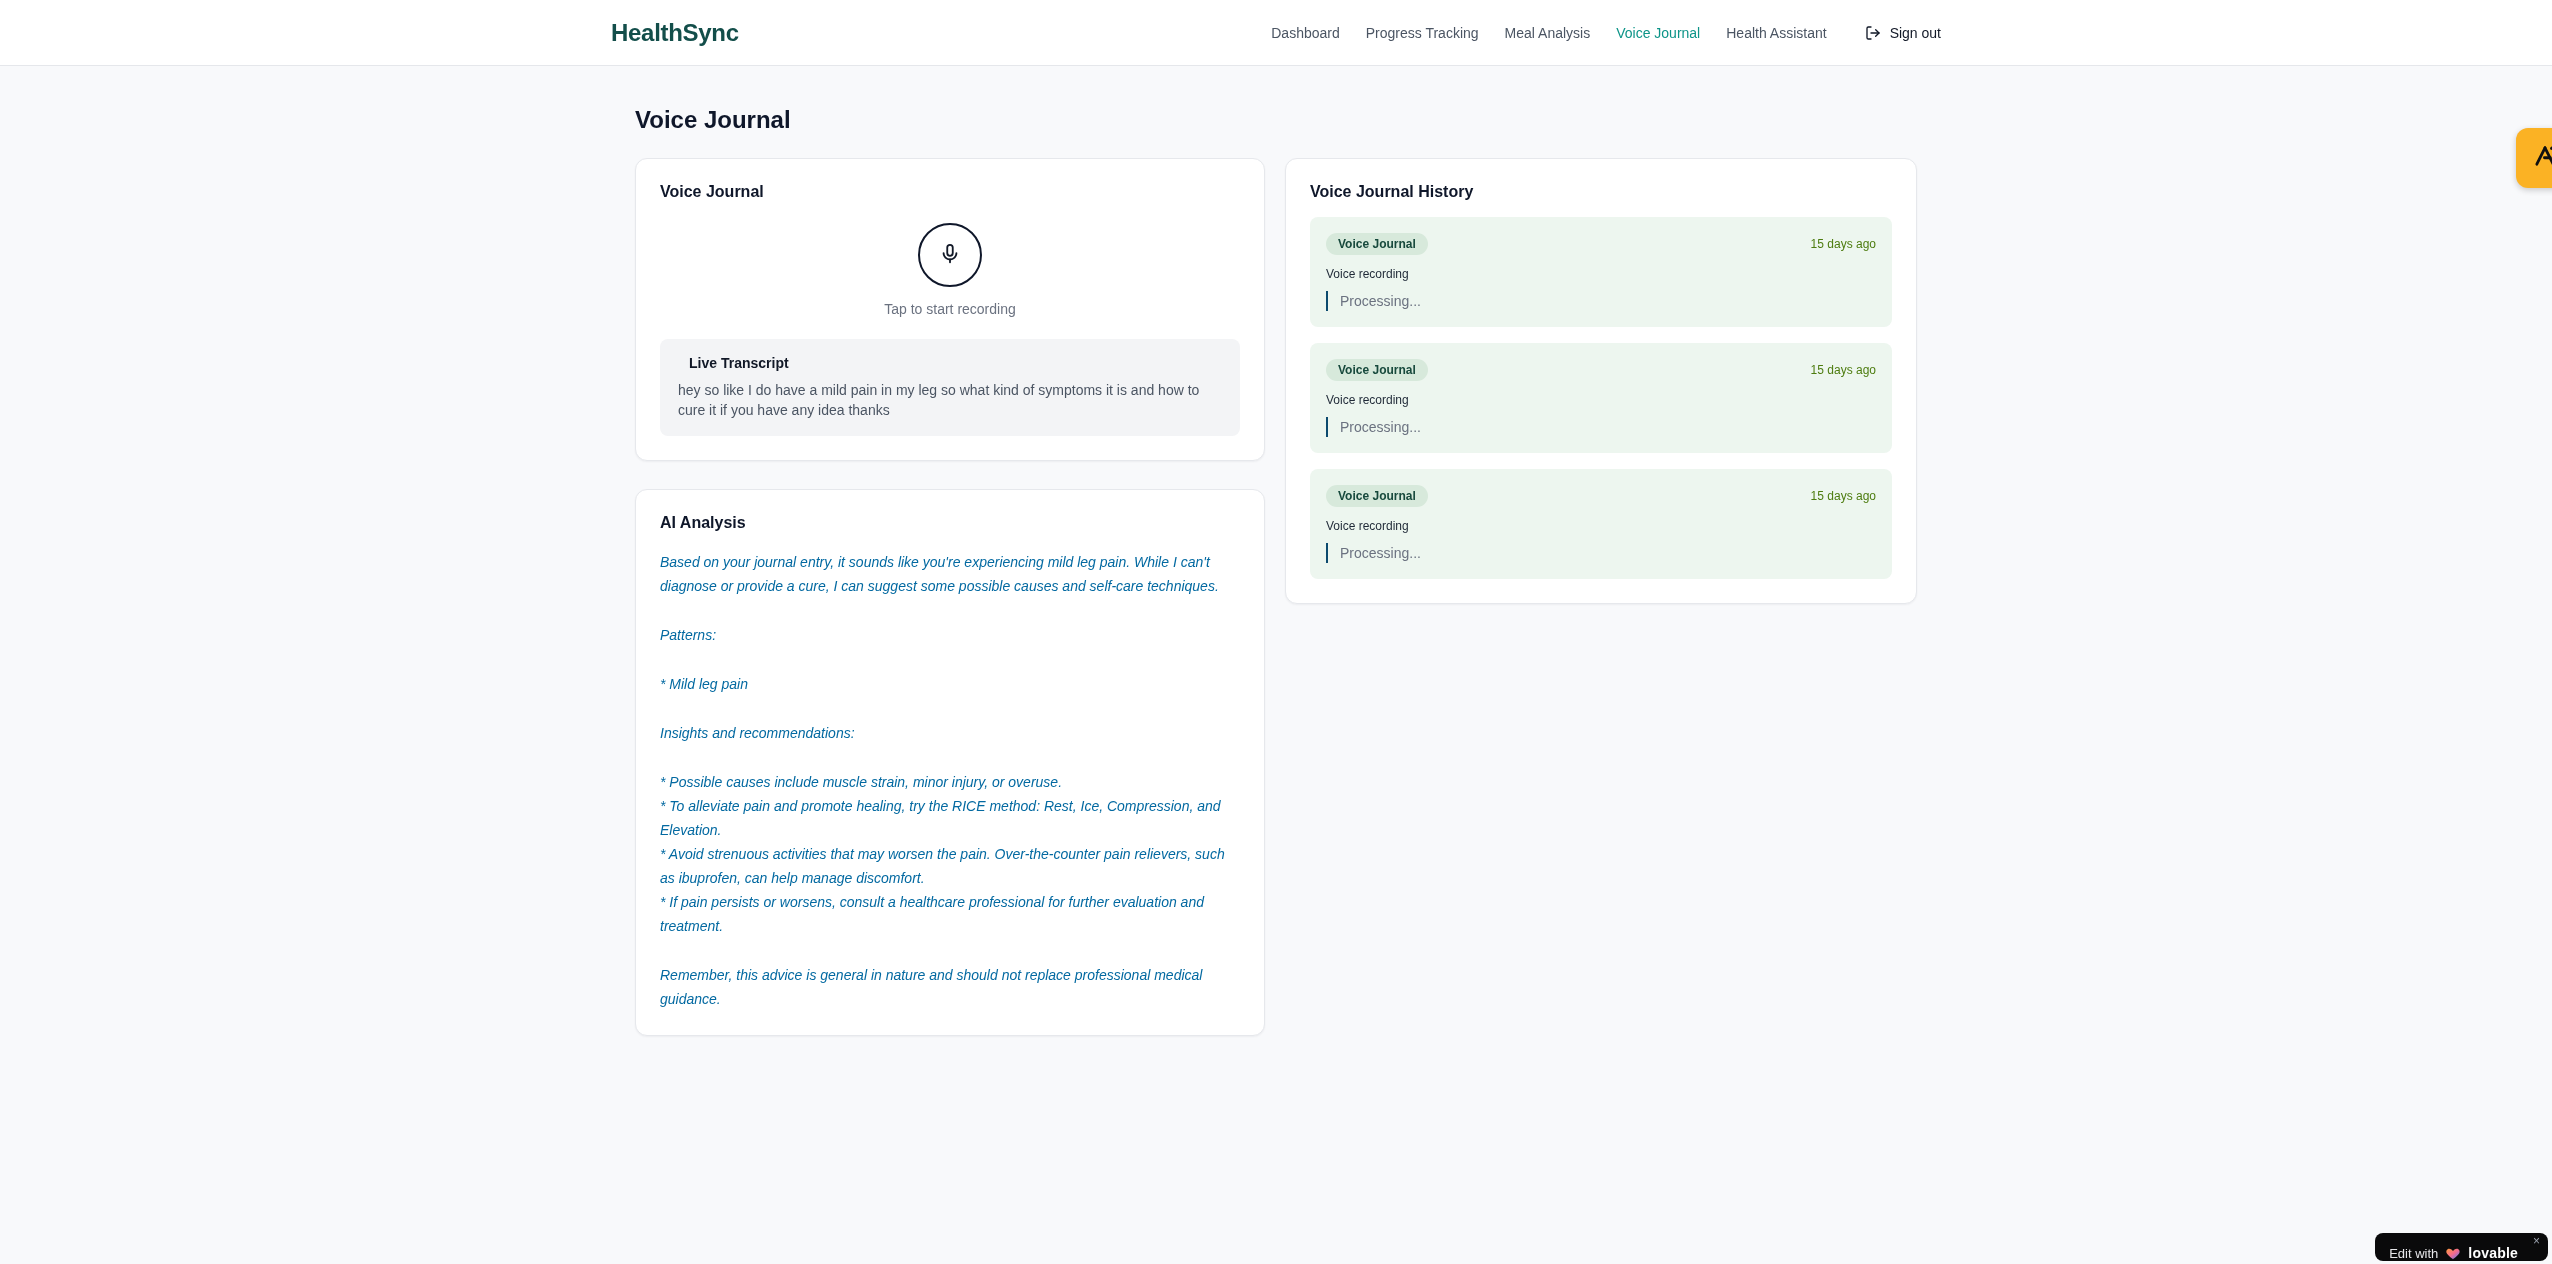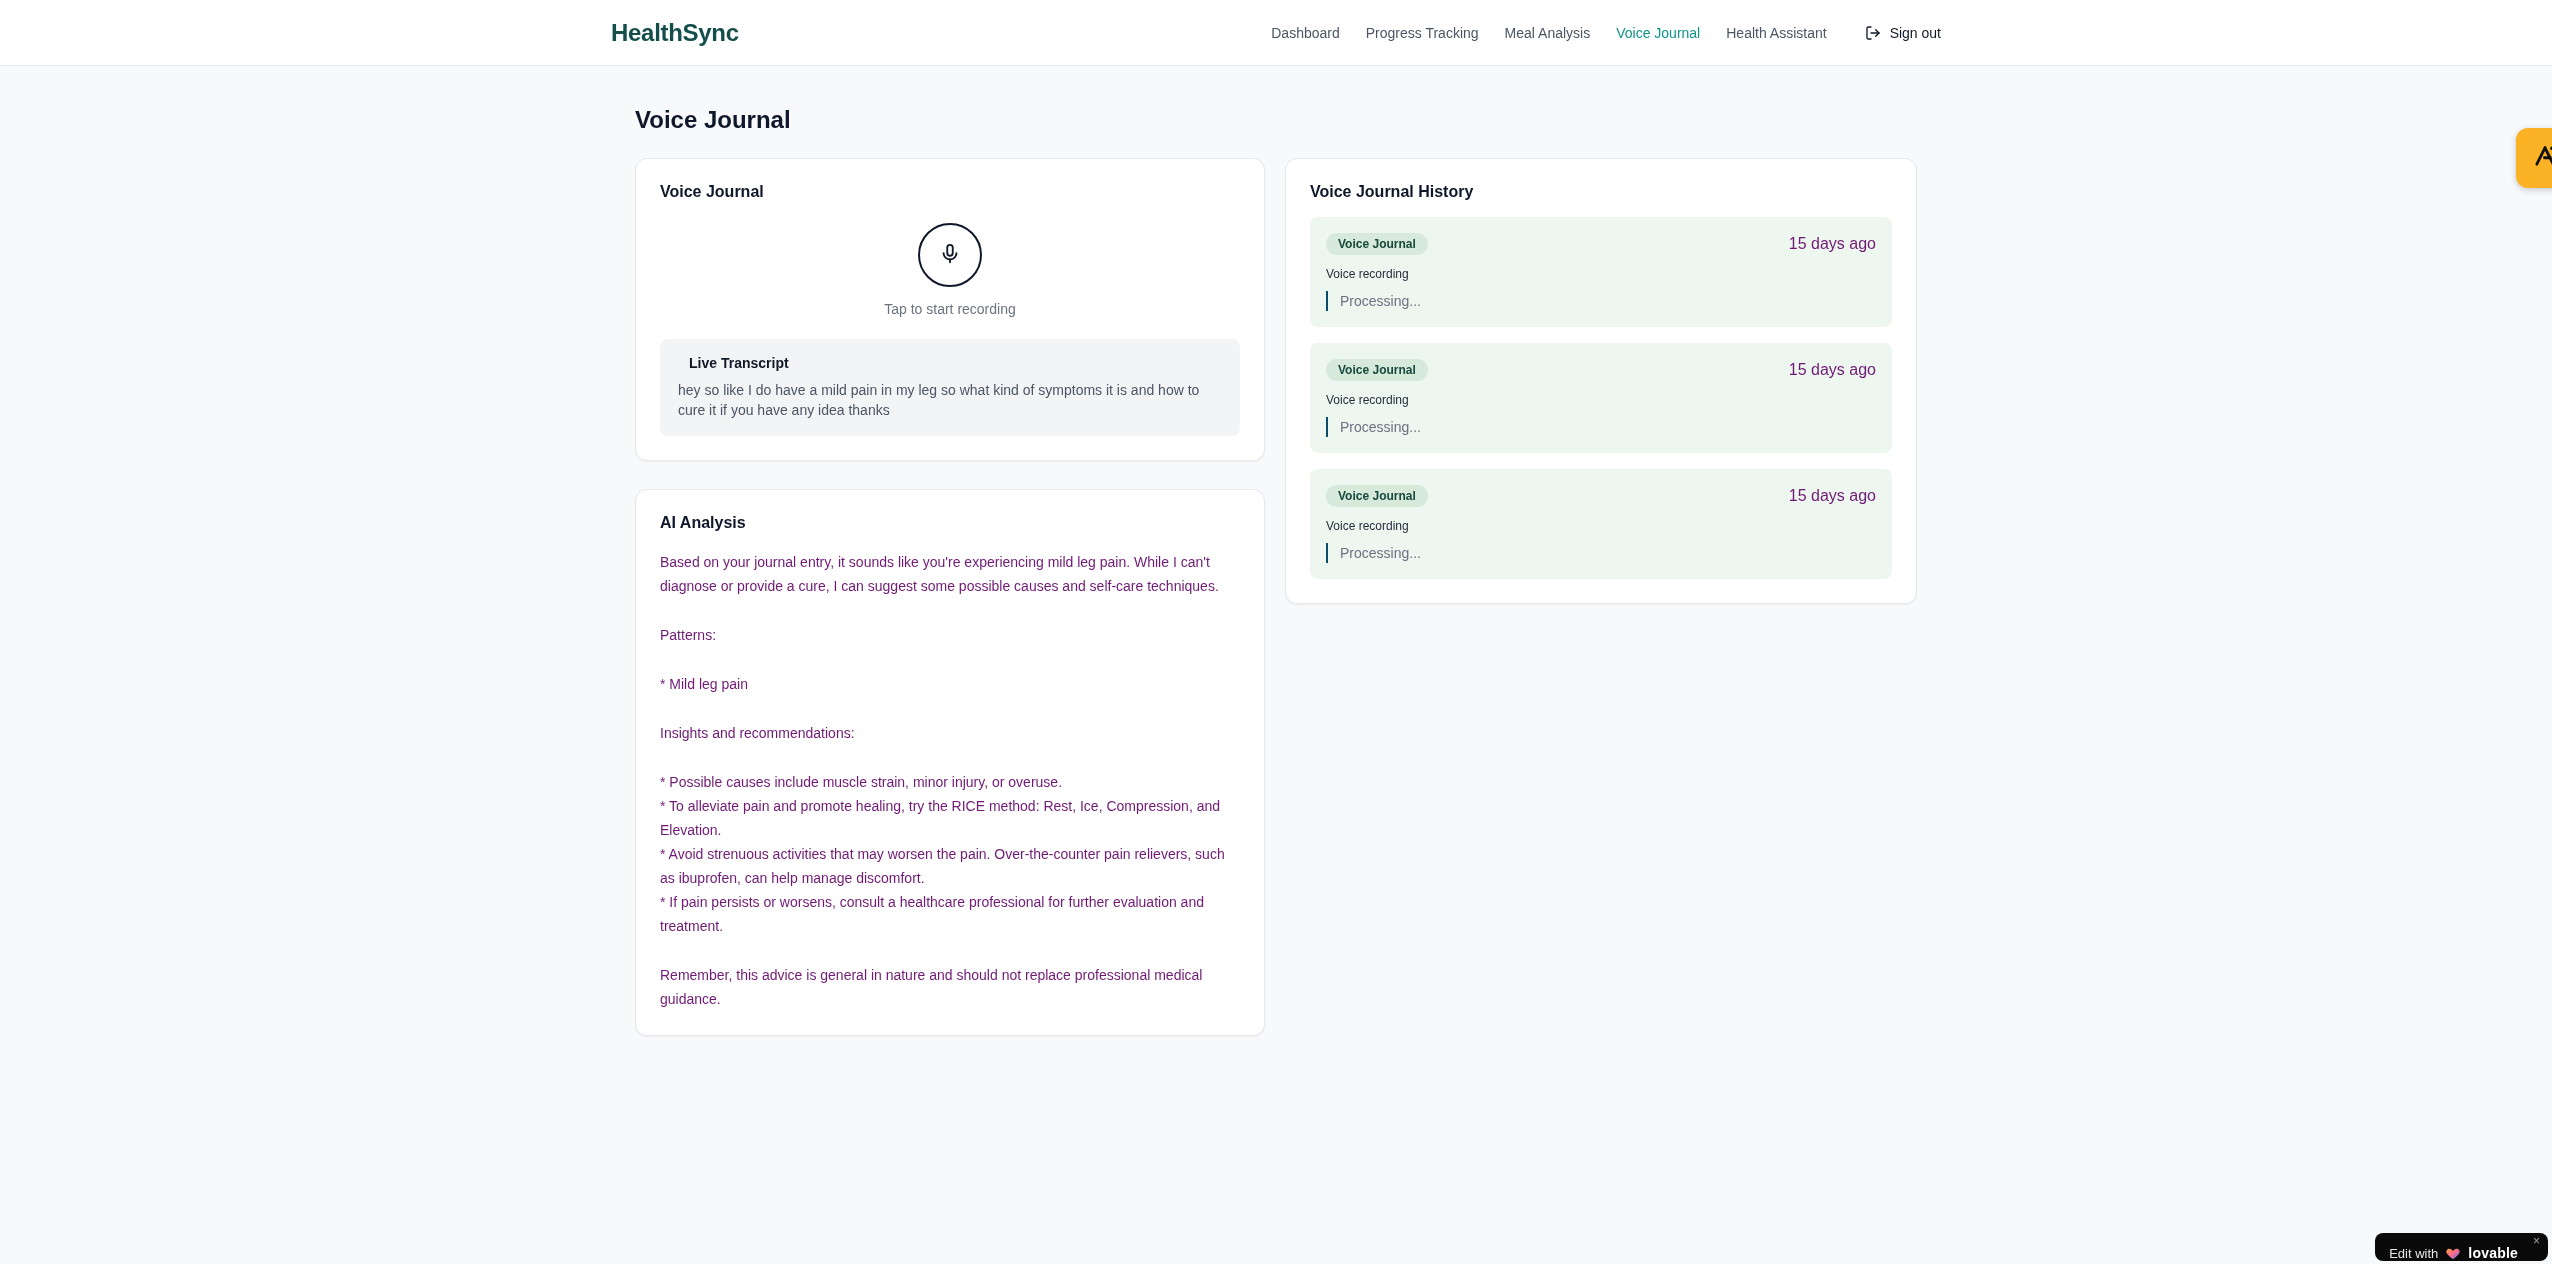--- a/index.html
+++ b/index.html
@@ -56,36 +56,36 @@
   }
   .tap-hint { margin-top:14px; font-size:14px; color:#6b7280; }
   .transcript {
     margin-top:22px; background:#f3f4f6; border-radius:8px; padding:16px 18px;
   }
   .transcript-title { font-size:14px; font-weight:700; color:#111827; margin-bottom:9px;padding-left:11px; }
   .transcript-text { font-size:14px; line-height:20px; color:#4b5563; }
 
   
   .analysis-title { margin-bottom:18px; }
-  .para { font-size:14px; line-height:24px; color:#701a75; margin-bottom:25px; white-space:pre-line; }
+  .para { font-size:14px; line-height:24px; color:#0369a1; margin-bottom:25px; white-space:pre-line;font-style:italic; }
   .para:last-child { margin-bottom:0; }
 
   
   .history-title { margin-bottom:16px; }
   .entry {
     background:#edf6ef; border-radius:8px; padding:16px; margin-bottom:16px;
     cursor:pointer;
   }
   .entry:last-child { margin-bottom:0; }
   .entry-top { display:flex; align-items:center; justify-content:space-between; }
   .entry-badge {
     display:inline-block; background:#d7e9db; color:#17493c;
     font-size:12px; font-weight:700; padding:4px 12px; border-radius:999px;
   }
-  .entry-time { font-size:16px; color:#701a75; }
+  .entry-time { font-size:12px; color:#4d7c0f; }
   .entry-label { margin-top:12px; font-size:12px; color:#1f2937; }
   .entry-status {
     margin-top:10px; font-size:14px; color:#6b7280;
     border-left:2px solid #0c4a6e; padding-left:12px; line-height:20px;
   }
 
   
   .float-badge {
     position:fixed; top:128px; right:-24px;
     width:60px; height:60px; border-radius:12px;

